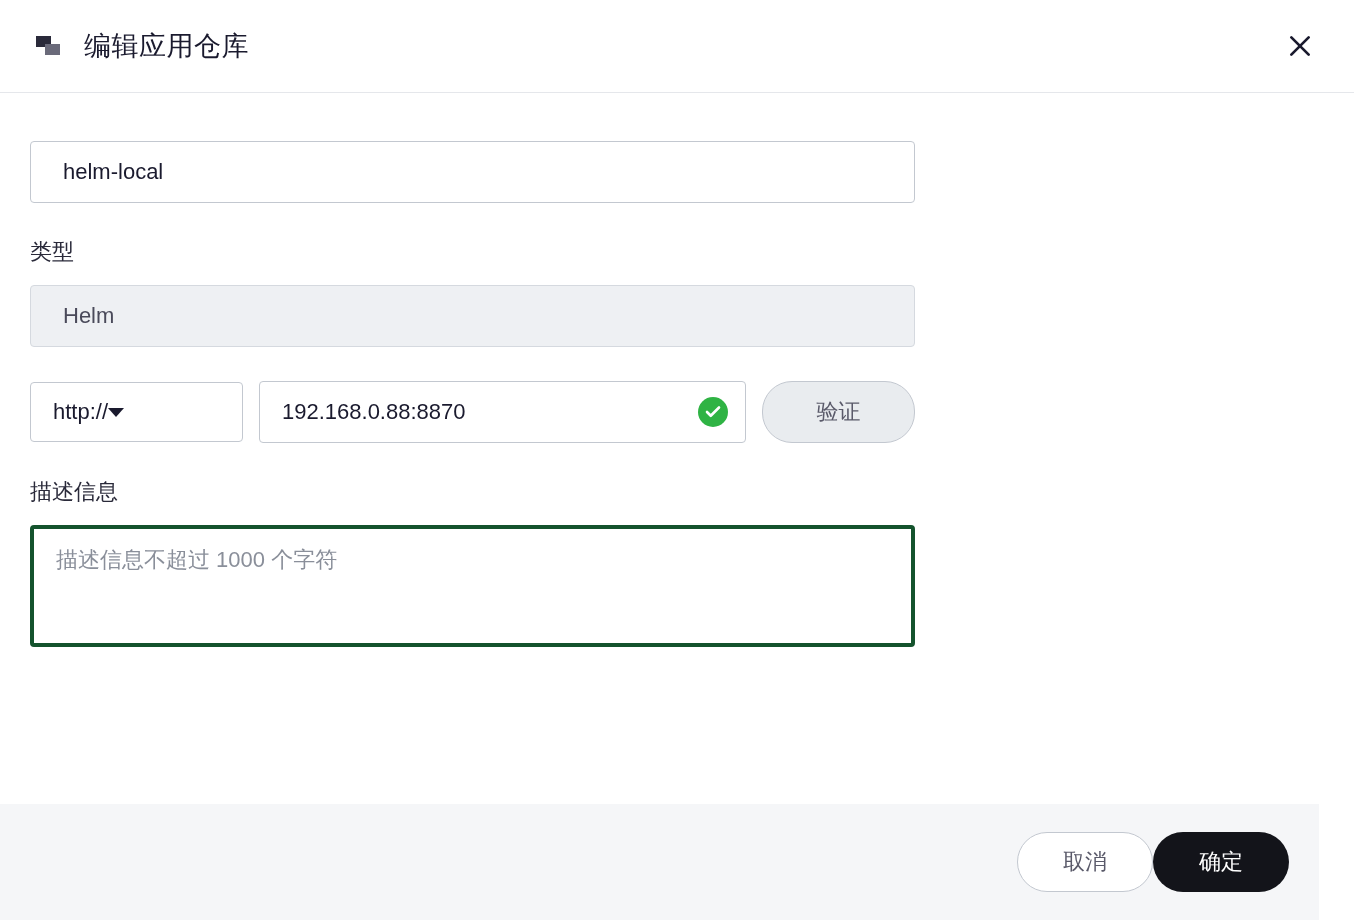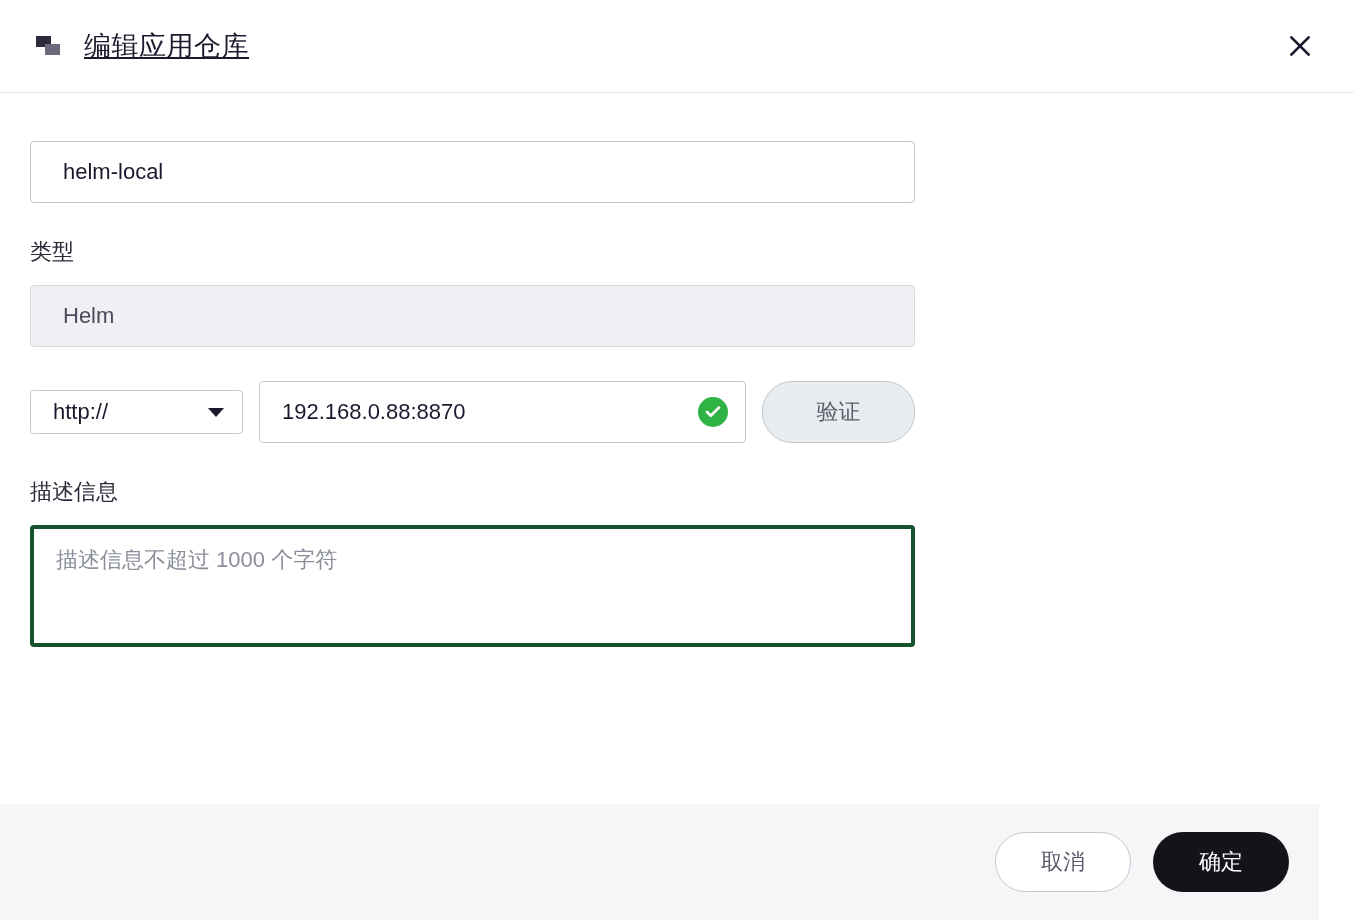--- a/index.html
+++ b/index.html
@@ -20,21 +20,20 @@
       display: flex;
       align-items: center;
       justify-content: space-between;
       padding: 28px 38px 28px 34px;
       border-bottom: 1px solid #e5e7eb;
     }
     .header-left {
       display: flex;
       align-items: center;
       gap: 22px;
-      text-decoration: underline;
     }
     .header-icon {
       width: 28px;
       height: 28px;
       position: relative;
     }
     .header-icon svg {
       width: 100%;
       height: 100%;
     }
@@ -92,27 +91,26 @@
       color: #4a4a5a;
       border-color: #d5d9df;
     }
     .url-row {
       display: flex;
       gap: 16px;
       align-items: center;
     }
     .protocol-select {
       width: 213px;
-      height: 44px;
+      height: 60px;
       border: 1px solid #c3c8d0;
       border-radius: 4px;
       padding: 0 18px 0 22px;
       display: flex;
       align-items: center;
-      justify-content: space-between;
       cursor: pointer;
       background: #ffffff;
     }
     .protocol-select-value {
       font-size: 22px;
       color: #1a1a2e;
     }
     .chevron-down {
       width: 0;
       height: 0;
@@ -188,21 +186,20 @@
     }
     .footer {
       position: absolute;
       bottom: 0;
       left: 0;
       right: 0;
       background: #f5f6f8;
       padding: 28px 30px;
       display: flex;
       justify-content: flex-end;
-      gap: 22px;
       border-top: 0;
       width: 1319px;
     }
     .cancel-button {
       width: 136px;
       height: 60px;
       border: 1px solid #c3c8d0;
       border-radius: 30px;
       background: #ffffff;
       color: #5a5a6a;

